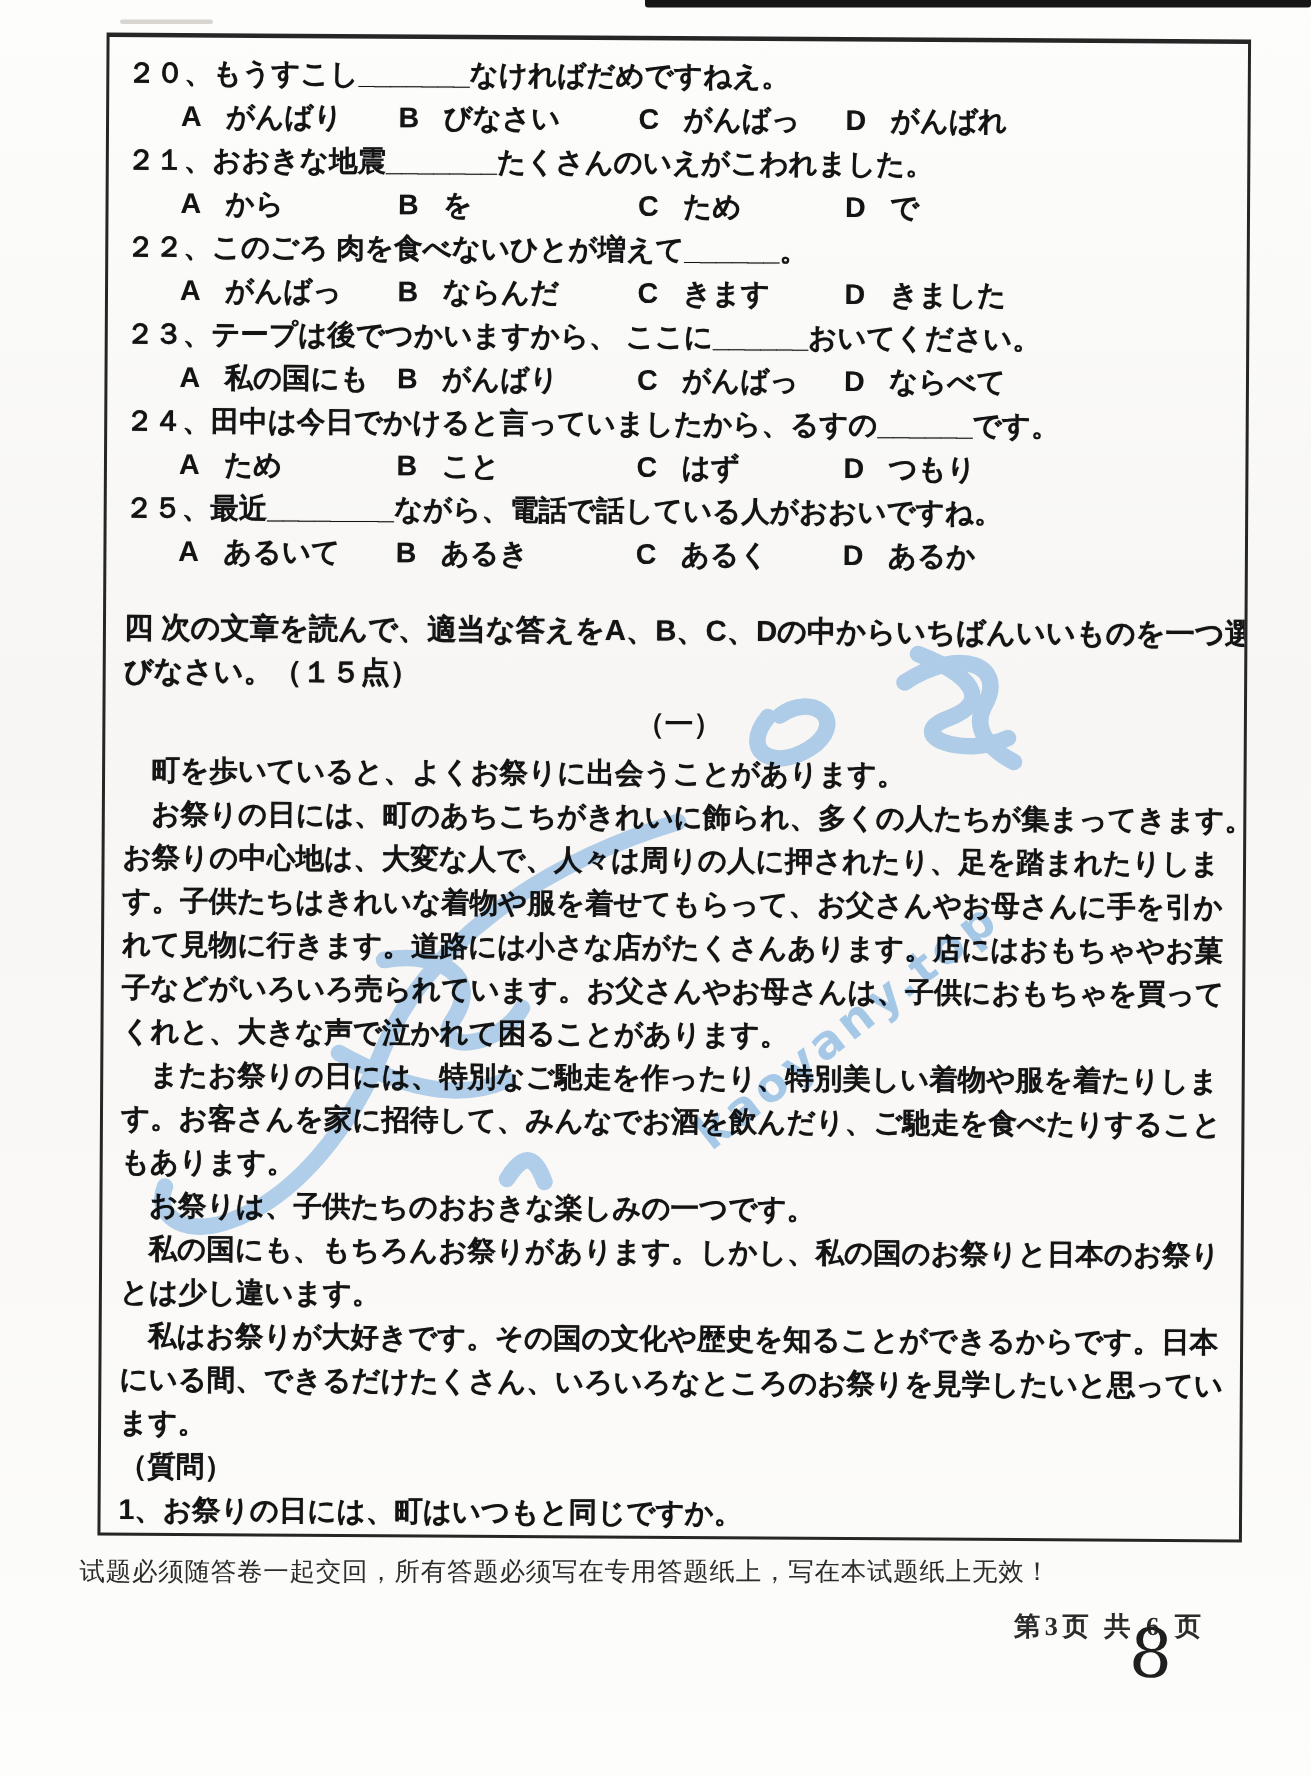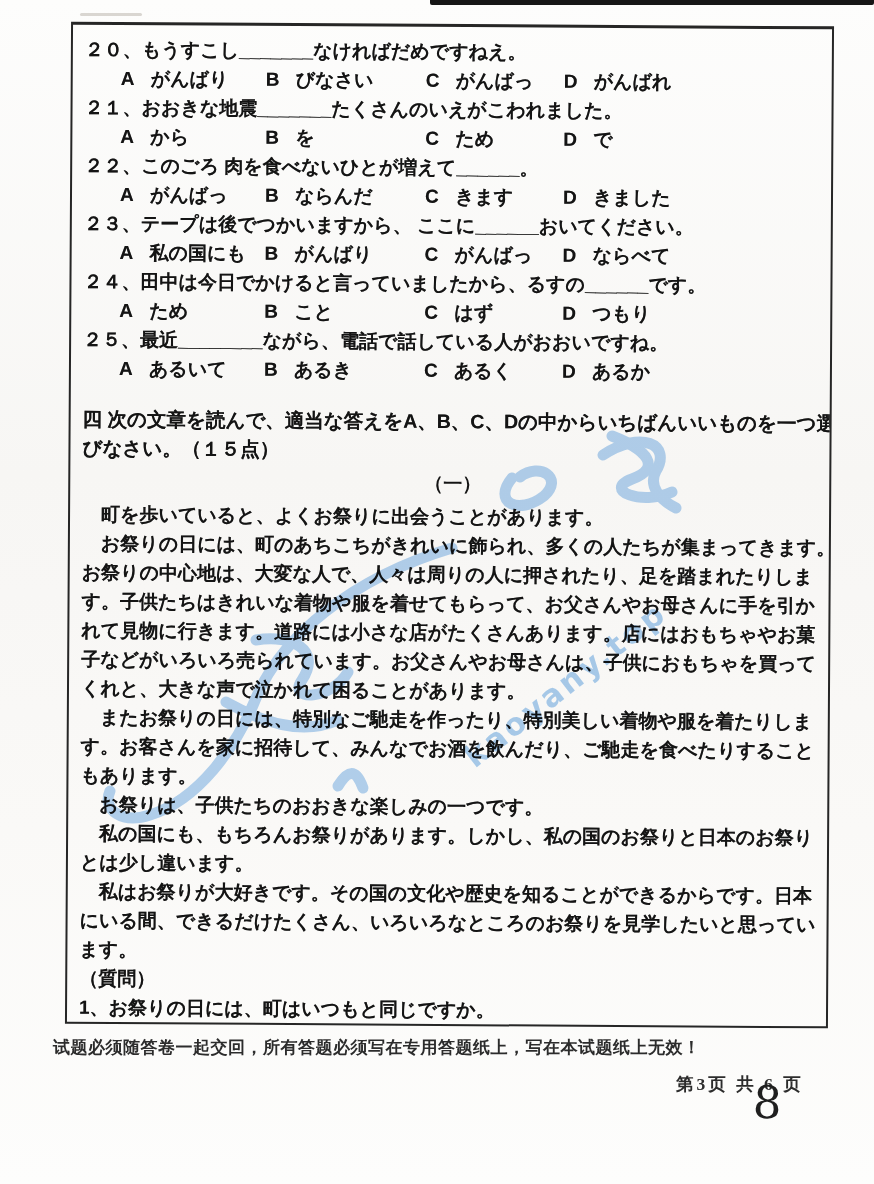--- a/index.html
+++ b/index.html
@@ -75,21 +75,21 @@
   .p-line {
     font-size:19px; line-height:29px; height:29px;
     font-weight:600; white-space:nowrap;
     text-shadow:0 0 .5px rgba(0,0,0,.45);
   }
   .p-line.indent { padding-left:19px; }
   
   .footer-notice {
     position:absolute; left:53px; top:1036px;
     font-family:"Liberation Serif", serif;
-    font-size:17px; font-weight:700; color:#2c2c2c;
+    font-size:17px; font-weight:400; color:#2c2c2c;
     letter-spacing:.5px; white-space:nowrap;
   }
   .footer-page {
     position:absolute; left:676px; top:1061px;
     font-family:"Liberation Serif", serif;
     font-size:17.5px; font-weight:600; color:#2c2c2c;
     letter-spacing:3px; white-space:nowrap;margin-top:11px;
   }
   .handwritten {
     position:absolute; left:753px; top:1076px;

